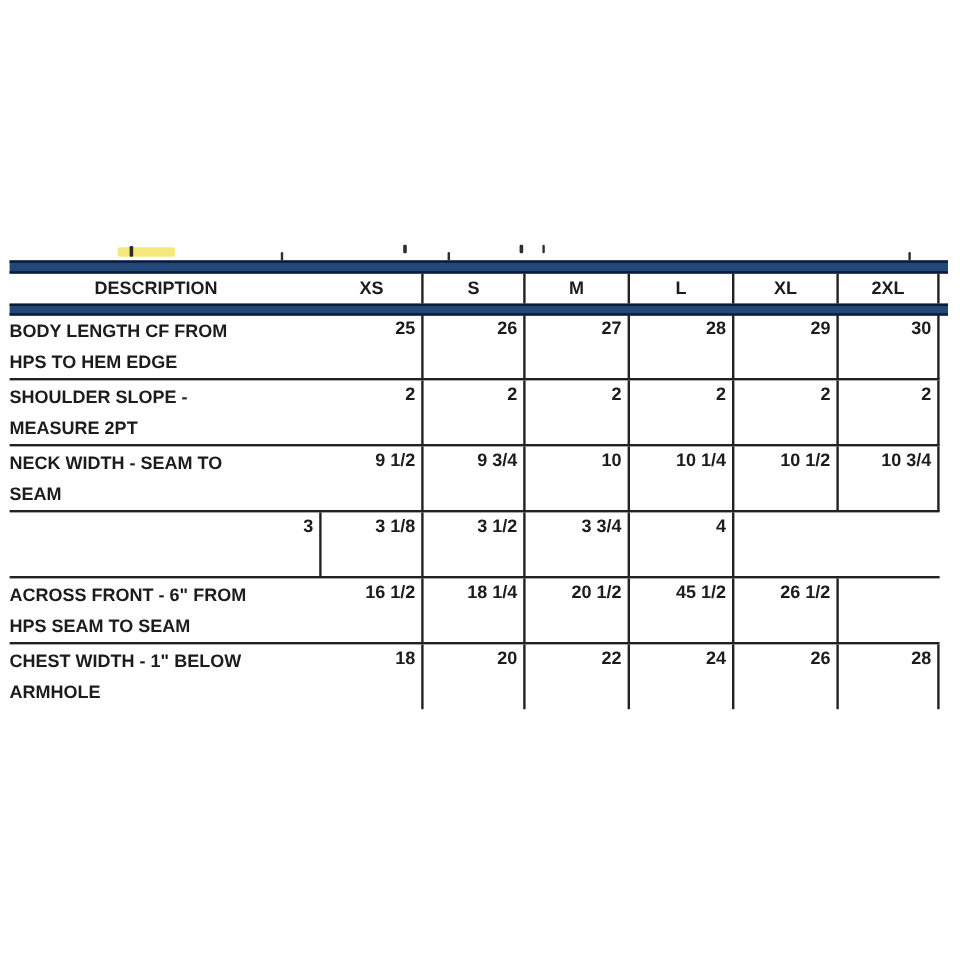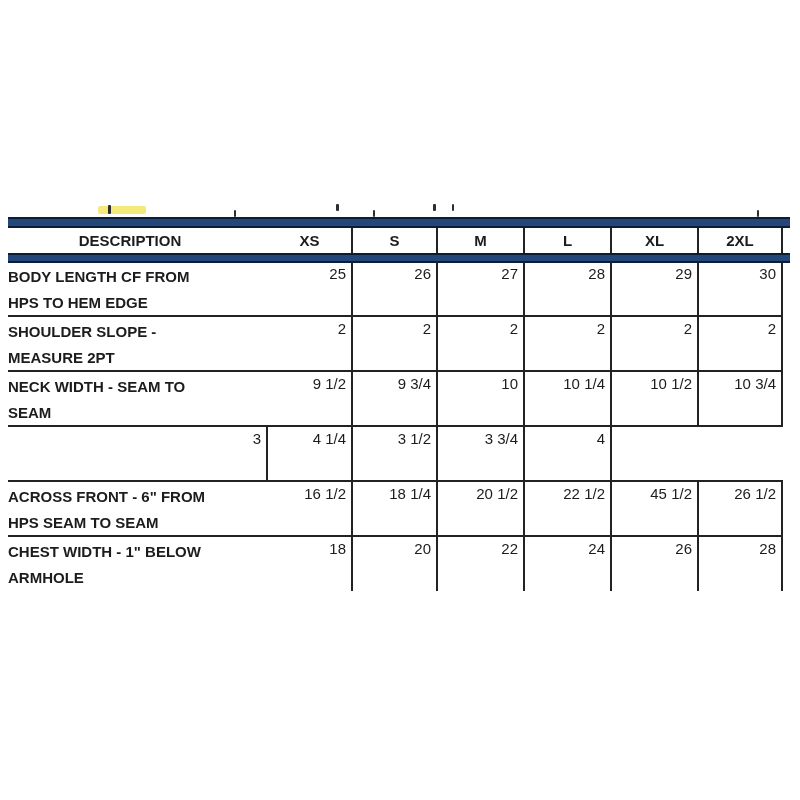--- a/index.html
+++ b/index.html
@@ -64,21 +64,21 @@
   .data-row .dcell {
     font-size: 15px;
     font-weight: 700;
     color: #1c1c1c;
     padding-top: 2px;
     line-height: 26px;
     white-space: nowrap;
   }
   .data-row .vcell {
     font-size: 15px;
-    font-weight: 400;
+    font-weight: 700;
     color: #1c1c1c;
     text-align: right;
     padding: 3px 5px 0 0;
     border-right: 2px solid #222222;
     white-space: nowrap;
   }
 
   
   .highlight {
     position: absolute;
@@ -155,35 +155,34 @@
     <div class="vcell">9 1/2</div>
     <div class="vcell">9 3/4</div>
     <div class="vcell">10</div>
     <div class="vcell">10 1/4</div>
     <div class="vcell">10 1/2</div>
     <div class="vcell">10 3/4</div>
   </div>
 
   <div class="data-row grid-row">
     <div class="vcell">3</div>
-    <div class="vcell">4 1/4</div>
+    <div class="vcell">3 1/8</div>
     <div class="vcell">3 1/2</div>
     <div class="vcell">3 3/4</div>
     <div class="vcell">4</div>
   </div>
 
   <div class="data-row grid-row">
     <div class="dcell">
       <div>ACROSS FRONT - 6" FROM</div>
       <div>HPS SEAM TO SEAM</div>
     </div>
     <div class="vcell">16 1/2</div>
     <div class="vcell">18 1/4</div>
     <div class="vcell">20 1/2</div>
-    <div class="vcell">22 1/2</div>
     <div class="vcell">45 1/2</div>
     <div class="vcell">26 1/2</div>
   </div>
 
   <div class="data-row grid-row">
     <div class="dcell">
       <div>CHEST WIDTH - 1" BELOW</div>
       <div>ARMHOLE</div>
     </div>
     <div class="vcell">18</div>

